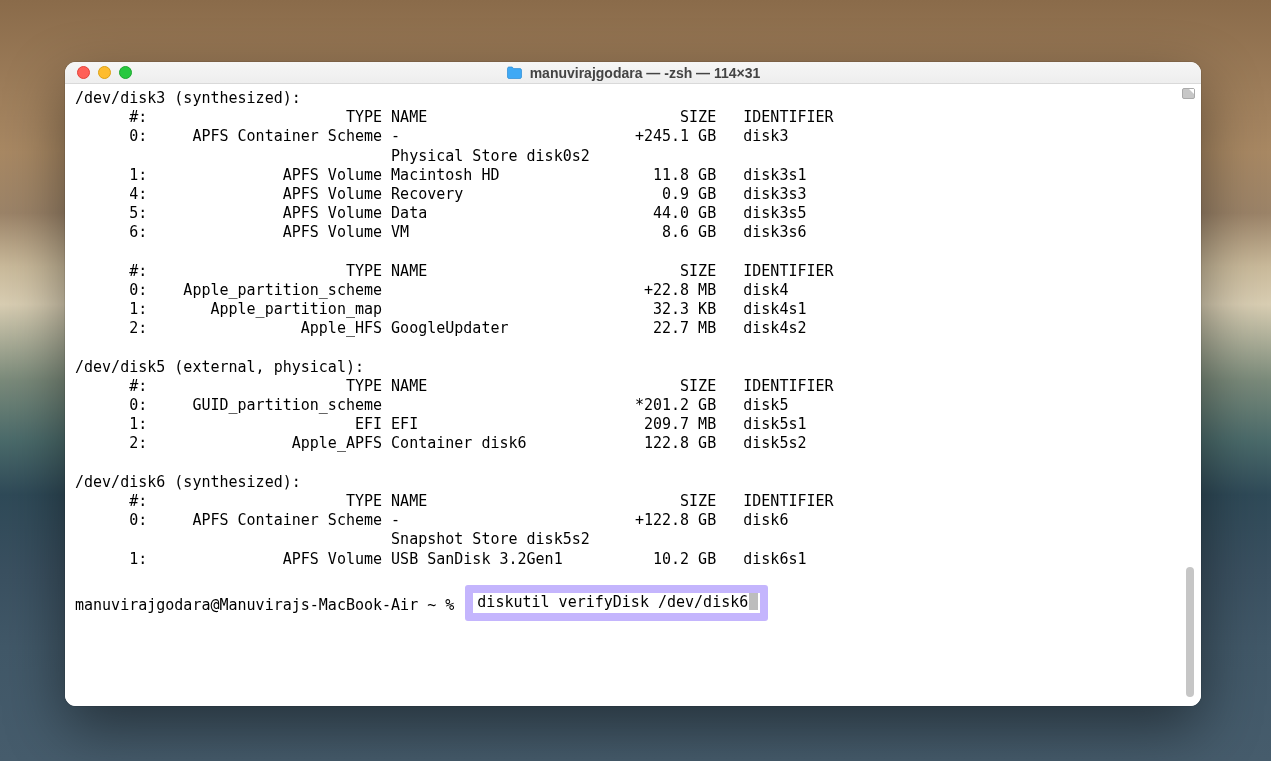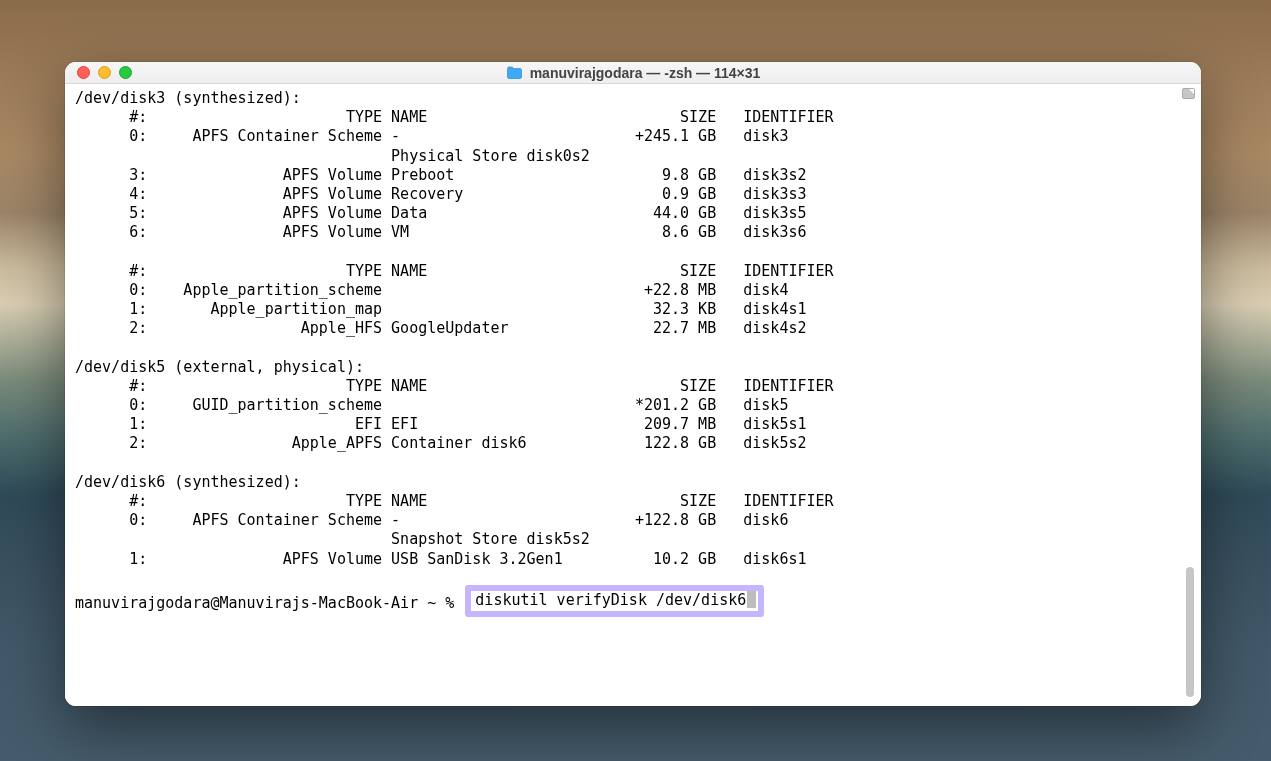--- a/index.html
+++ b/index.html
@@ -68,21 +68,21 @@
     line-height: 19.2px;
     color: #000;
     position: relative;
     overflow: hidden;
   }
   .line { white-space: pre; height: 19.2px; }
   .blank-line { white-space: pre; height: 19.2px; }
   .prompt-line { white-space: pre; height: 19.2px; }
   .cmd-box {
     display: inline-block;
-    border: 6px solid #c4b5fd;
+    border: 8px solid #c4b5fd;
     border-radius: 3px;
     padding: 0 2px 1px 4px;
     margin-left: 2px;
     position: relative;
     top: -3px;
   }
   .cursor {
     display: inline-block;
     width: 9px; height: 17px;
     background: #bdbdbd;
@@ -143,21 +143,21 @@
       <span>manuvirajgodara — -zsh — 114×31</span>
     </div>
   </div>
 
   <div class="term-body">
     <div id="lines-container">
         <div class="line">/dev/disk3 (synthesized):</div>
         <div class="line">      #:                      TYPE NAME                            SIZE   IDENTIFIER</div>
         <div class="line">      0:     APFS Container Scheme -                          +245.1 GB   disk3</div>
         <div class="line">                                   Physical Store disk0s2                 </div>
-        <div class="line">      3:               APFS Volume Preboot                       9.8 GB   disk3s2</div>
+        <div class="line">      1:               APFS Volume Macintosh HD                 11.8 GB   disk3s1</div>
         <div class="line">      4:               APFS Volume Recovery                      0.9 GB   disk3s3</div>
         <div class="line">      5:               APFS Volume Data                         44.0 GB   disk3s5</div>
         <div class="line">      6:               APFS Volume VM                            8.6 GB   disk3s6</div>
         <div class="blank-line"> </div>
         <div class="line">      #:                      TYPE NAME                            SIZE   IDENTIFIER</div>
         <div class="line">      0:    Apple_partition_scheme                             +22.8 MB   disk4</div>
         <div class="line">      1:       Apple_partition_map                              32.3 KB   disk4s1</div>
         <div class="line">      2:                 Apple_HFS GoogleUpdater                22.7 MB   disk4s2</div>
         <div class="blank-line"> </div>
         <div class="line">/dev/disk5 (external, physical):</div>

